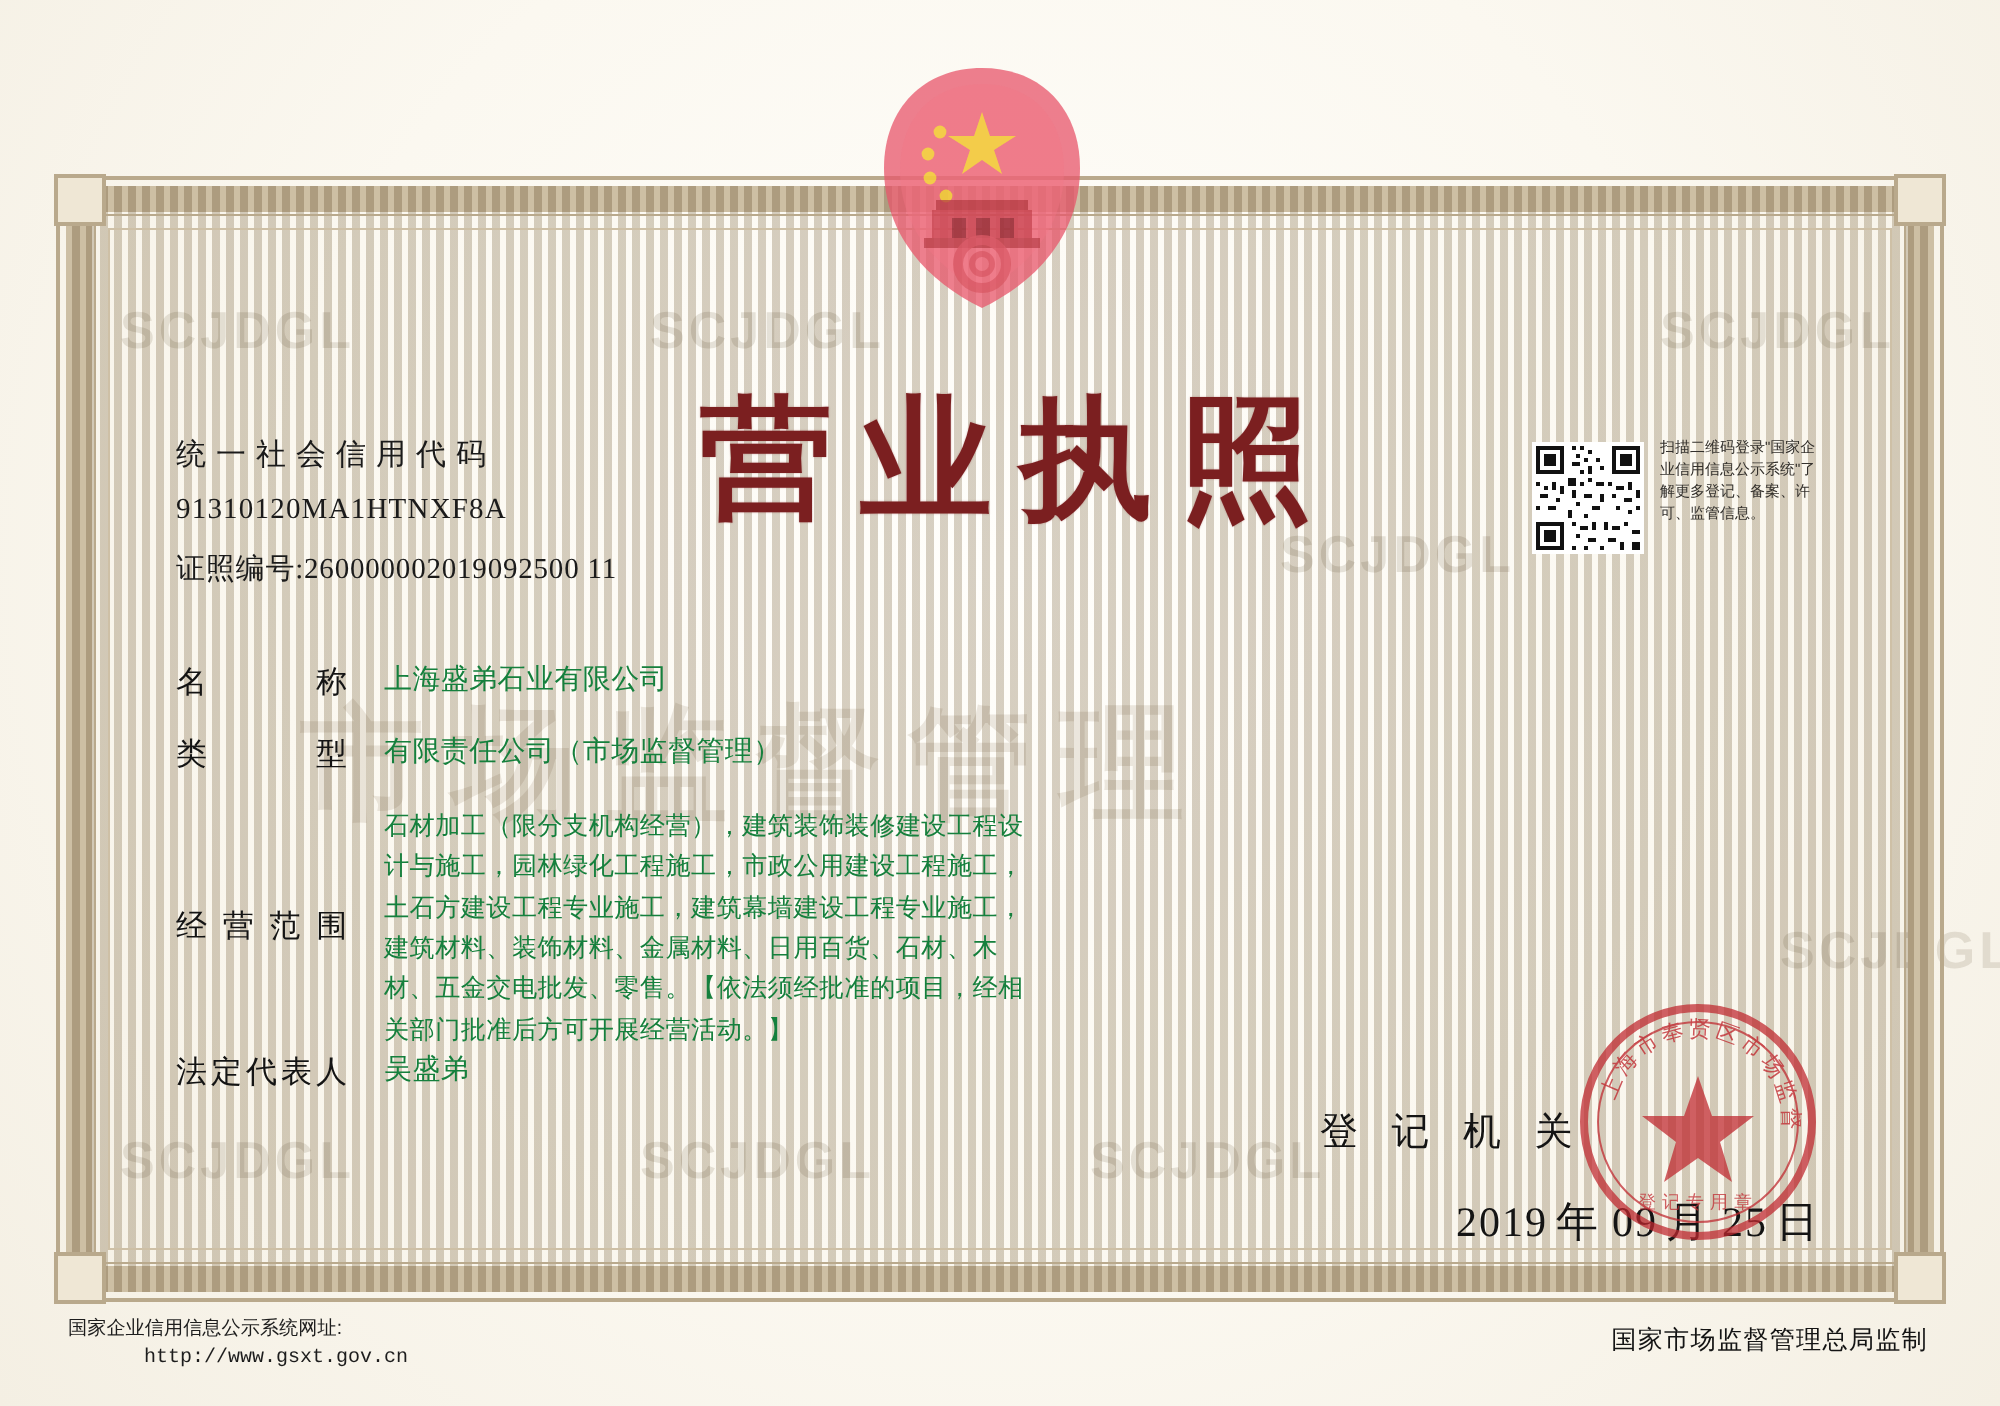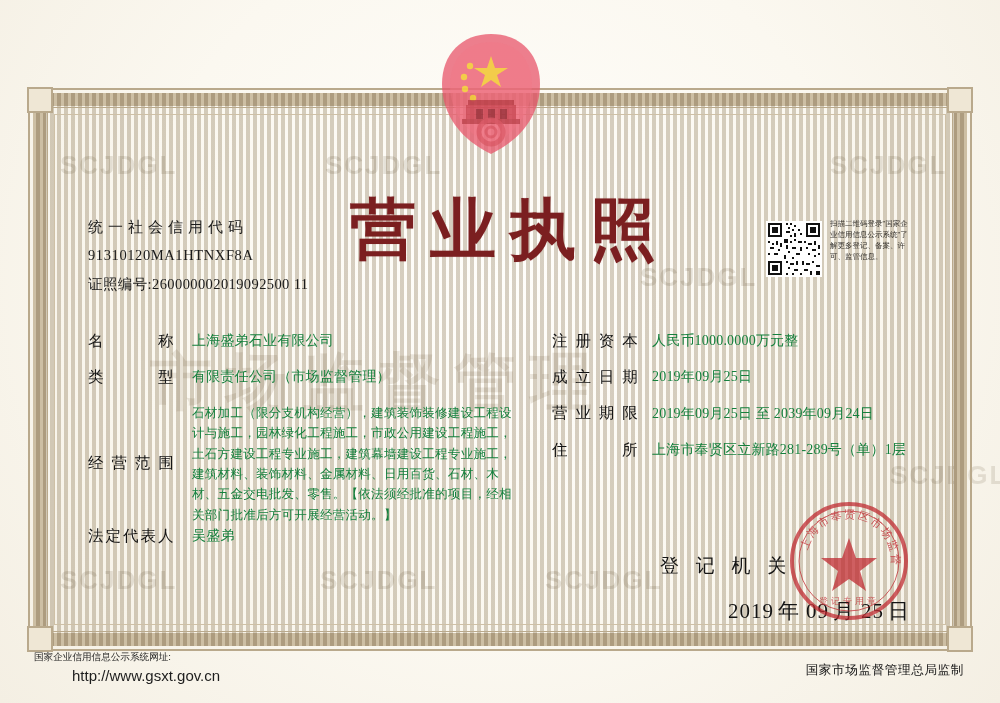--- a/index.html
+++ b/index.html
@@ -231,22 +231,22 @@
   .footer-left {
     position: absolute;
     left: 34px; bottom: 16px;
     font-size: 9.6px;
     color: #1d1d1d;
     line-height: 1.5;
     font-family: "Liberation Sans", sans-serif;
   }
   .footer-left .url {
     margin-left: 38px;
-    font-family: Liberation Sans, sans-serif;
-    font-size: 15px;
+    font-family: Liberation Mono, monospace;
+    font-size: 10px;
   }
   .footer-right {
     position: absolute;
     right: 36px; bottom: 24px;
     font-size: 12.6px;
     color: #141414;
     letter-spacing: 0.6px;
   }
 </style>
 </head>
@@ -395,38 +395,20 @@
     <div class="field scope-field">
       <div class="f-label lab-w-left sp2">经 营 范 围</div>
       <div class="f-value small">石材加工（限分支机构经营），建筑装饰装修建设工程设计与施工，园林绿化工程施工，市政公用建设工程施工，土石方建设工程专业施工，建筑幕墙建设工程专业施工，建筑材料、装饰材料、金属材料、日用百货、石材、木材、五金交电批发、零售。【依法须经批准的项目，经相关部门批准后方可开展经营活动。】</div>
     </div>
     <div class="field">
       <div class="f-label lab-w-left sp2">法定代表人</div>
       <div class="f-value reg">吴盛弟</div>
     </div>
   </div>
 
-  <div class="fields-right">
-    <div class="field">
-      <div class="f-label lab-w-right sp2">注 册 资 本</div>
-      <div class="f-value reg">人民币1000.0000万元整</div>
-    </div>
-    <div class="field">
-      <div class="f-label lab-w-right sp2">成 立 日 期</div>
-      <div class="f-value reg">2019年09月25日</div>
-    </div>
-    <div class="field">
-      <div class="f-label lab-w-right sp2">营 业 期 限</div>
-      <div class="f-value reg">2019年09月25日 至 2039年09月24日</div>
-    </div>
-    <div class="field">
-      <div class="f-label lab-w-right sp2">住　　　所</div>
-      <div class="f-value reg">上海市奉贤区立新路281-289号（单）1层</div>
-    </div>
-  </div>
 
   <div class="registry">登 记 机 关</div>
 
   <div class="issue-date">
     <span class="num">2019</span><span class="cn">年</span><span class="num">09</span><span class="cn">月</span><span class="num">25</span><span class="cn">日</span>
   </div>
 
   <div class="seal">
     <svg width="126" height="126" viewBox="0 0 126 126">
       <g stroke="#c0282f" fill="none" opacity="0.85">

